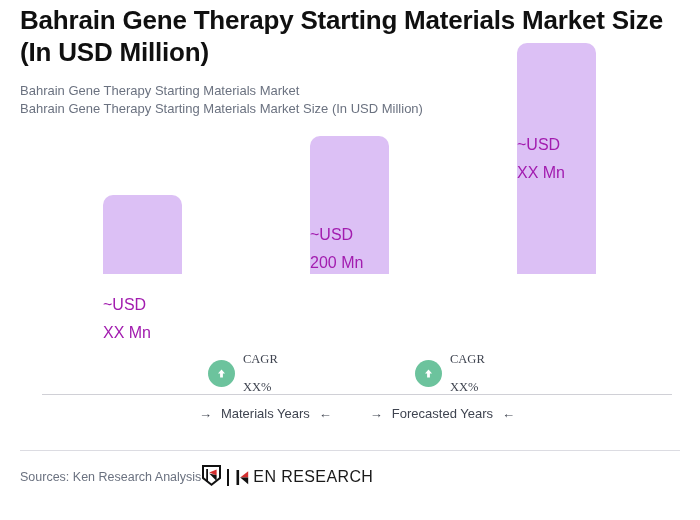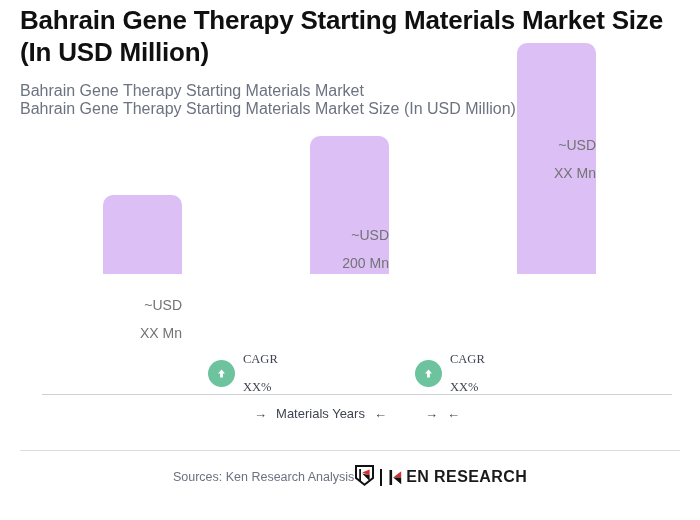--- a/index.html
+++ b/index.html
@@ -28,21 +28,21 @@
     line-height: 32px;
     font-weight: bold;
     color: #101010;
     letter-spacing: -0.2px;
     margin: 0;
   }
   #chart-subtitle-block {
     margin-top: 14px;
   }
   .subtitle-line {
-    font-size: 16px;
+    font-size: 13px;
     line-height: 18px;
     color: #6b7280;
   }
 
   
   #plot-area {
     position: absolute;
     left: 0;
     top: 0;
     width: 700px;
@@ -59,24 +59,24 @@
 
   .bar {
     position: absolute;
     bottom: 126px; 
     background: #dcc0f5;
     border-top-left-radius: 10px;
     border-top-right-radius: 10px;
   }
   .bar-value-label {
     position: absolute;
-    text-align: right;
-    font-size: 14px;
+    text-align: left;
+    font-size: 16px;
     line-height: 14px;
-    color: #737373;
+    color: #a21caf;
     white-space: pre-line;
   }
 
   
   .cagr-group {
     position: absolute;
     display: flex;
     align-items: center;
     gap: 8px;
   }
@@ -132,34 +132,34 @@
     background: #dcdce2;
   }
   #footer {
     position: absolute;
     left: 20px;
     top: 462px;
     width: 660px;
     height: 30px;
     display: flex;
     align-items: center;
-    justify-content: center;
+    justify-content: flex-start;
   }
   #sources-text {
     font-size: 12.5px;
     color: #6b7280;
   }
   #brand-logo {
     display: flex;
     align-items: center;
     gap: 4px;
   }
   #brand-wordmark {
     font-size: 16px;
-    font-weight: bold;
+    font-weight: normal;
     letter-spacing: 0.4px;
     color: #1a1a1a;
   }
 </style>
 </head>
 <body>
 
 <div id="chart-header">
   <h1 id="chart-title">Bahrain Gene Therapy Starting Materials Market Size (In USD Million)</h1>
   <div id="chart-subtitle-block">
@@ -216,20 +216,21 @@
 </div>
 
 <div id="period-axis">
   <div class="period-item">
     <span class="period-arrow">→</span>
     <span>Materials Years</span>
     <span class="period-arrow">←</span>
   </div>
   <div class="period-item">
     <span class="period-arrow">→</span>
+    <span>Forecasted Years</span>
     <span class="period-arrow">←</span>
   </div>
 </div>
 
 <div id="footer-divider"></div>
 <div id="footer">
   <div id="sources-text">Sources: Ken Research Analysis</div>
   <div id="brand-logo">
     <span>
       <svg width="21" height="23" viewBox="0 0 21 23" aria-hidden="true">

